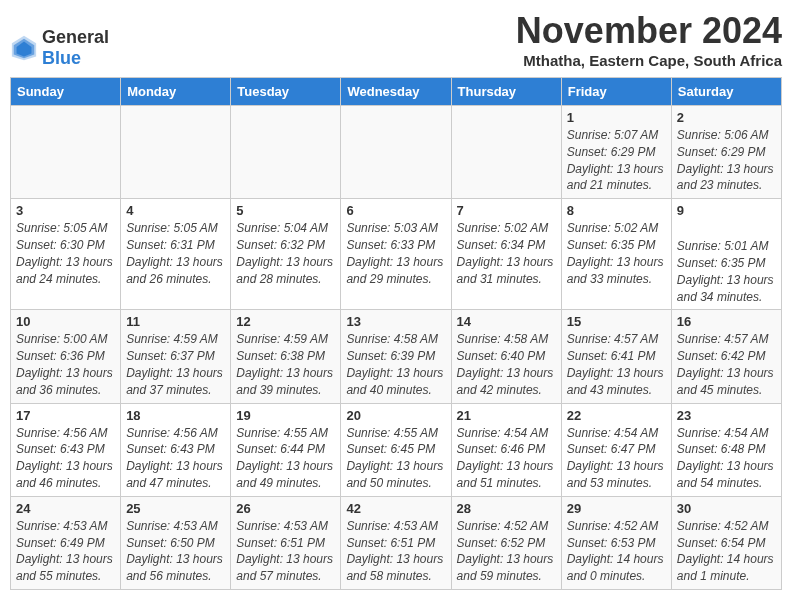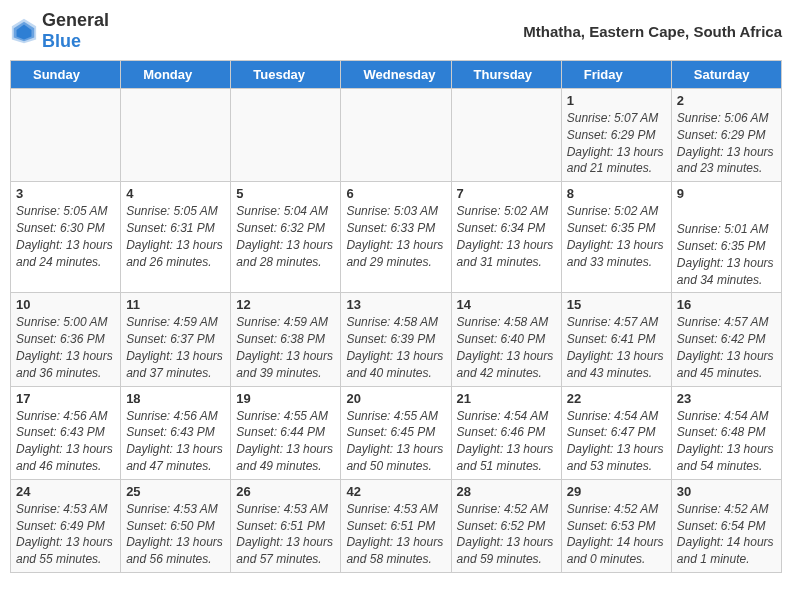--- a/index.html
+++ b/index.html
@@ -6,21 +6,21 @@
     body {
       font-family: Arial, sans-serif;
       background: #fff;
       width: 792px;
       min-height: 612px;
       padding: 10px;
     }
     .header-area {
       display: flex;
       justify-content: space-between;
-      align-items: center;
+      align-items: flex-end;
       margin-bottom: 8px;
     }
     .logo {
       display: flex;
       align-items: center;
       gap: 4px;
     }
     .logo-text-general {
       font-size: 18px;
       font-weight: bold;
@@ -50,21 +50,21 @@
     }
     table {
       width: 100%;
       border-collapse: collapse;
       table-layout: fixed;
     }
     thead tr th {
       background-color: #2e7fd4;
       color: white;
       text-align: left;
-      padding: 6px 22px;
+      padding: 6px 6px;
       font-size: 13px;
       border: 1px solid #ccc;
     }
     tbody tr td {
       border: 1px solid #ccc;
       vertical-align: top;
       padding: 4px 5px;
       font-size: 10.5px;
       color: #333;
       height: 85px;
@@ -100,20 +100,21 @@
       <polygon points="15,2 28,10 28,24 15,28 2,24 2,10" fill="#2e7fd4" opacity="0.3"></polygon>
       <polygon points="15,5 26,12 26,22 15,26 4,22 4,12" fill="#2e7fd4" opacity="0.6"></polygon>
       <polygon points="15,8 23,14 23,21 15,24 7,21 7,14" fill="#2e7fd4"></polygon>
     </svg>
     <div>
       <span class="logo-text-general">General</span><br>
       <span class="logo-text-blue">Blue</span>
     </div>
   </div>
   <div class="title-area">
+    <div class="month-title">November 2024</div>
     <div class="location-title">Mthatha, Eastern Cape, South Africa</div>
   </div>
 </div>
 
 <table>
   <thead>
     <tr id="header-row">
     <th>Sunday</th>
         <th>Monday</th>
         <th>Tuesday</th>

